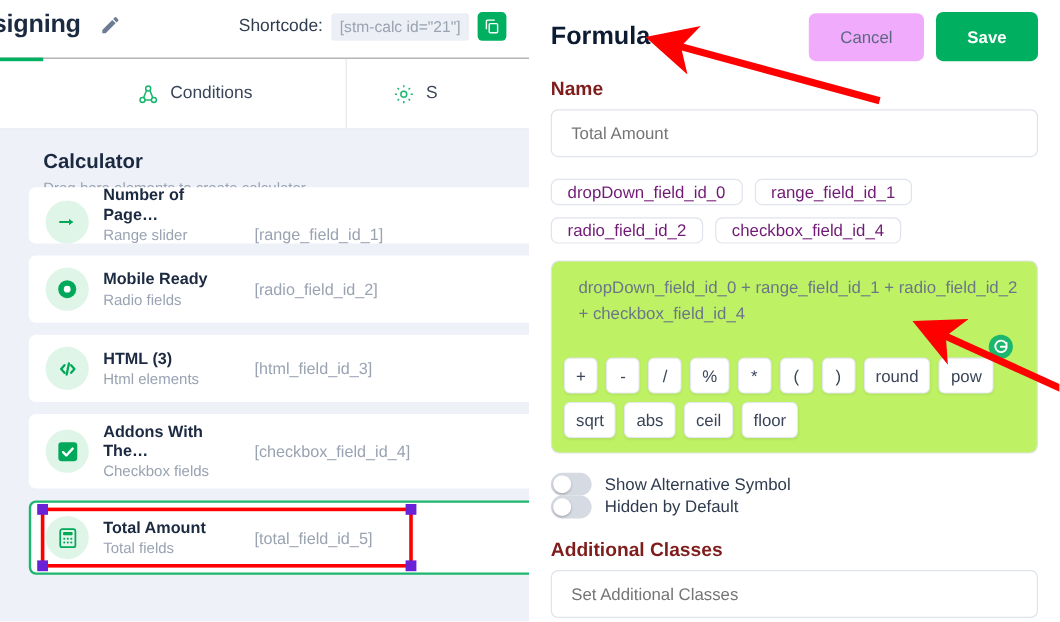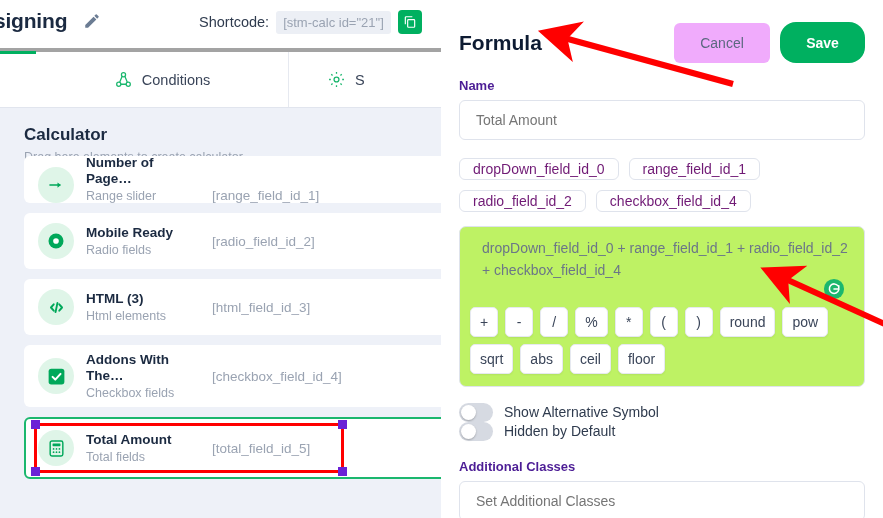--- a/index.html
+++ b/index.html
@@ -49,21 +49,21 @@
     background: #00b060; display: flex; align-items: center; justify-content: center;
     cursor: pointer;
   }
 
   
   .tabs {
     position: relative;
     height: 60px;
     background: #ffffff;
     display: flex;
-    border-top: 4px solid #a3a3a3;
+    border-top: 1px solid #a3a3a3;
     border-bottom: 1px solid #e1e5ee;
   }
   .tab-prev-indicator {
     position: absolute; left: 0; top: -1px; width: 36px; height: 3px;
     background: #00b060;
   }
   .tab {
     display: flex; align-items: center; justify-content: center;
     gap: 9px;
     font-size: 14.5px; color: #3a4559;
@@ -76,21 +76,21 @@
   .tab-icon { width: 19px; height: 19px; display: block; flex: none; }
 
   
   .calc-canvas {
     position: absolute; left: 0; top: 108px;
     width: 441px; height: 410px;
     background: #eef1f8;
     overflow: hidden;
   }
   .calc-heading {
-    padding: 17px 24px 0 24px;
+    padding: 17px 24px 0 36px;
   }
   .calc-title { font-size: 17px; font-weight: bold; color: #1b2a41; }
   .calc-sub { font-size: 12.5px; color: #9aa3b2; margin-top: 5px; }
 
   .field-list {
     position: absolute; left: 0; top: 64px; right: 0;
     padding-left: 24px;
   }
   .field-card {
     position: relative;
@@ -133,39 +133,39 @@
   .handle.tl { left: -6px; top: -6px; }
   .handle.tr { right: -6px; top: -6px; }
   .handle.bl { left: -6px; bottom: -6px; }
   .handle.br { right: -6px; bottom: -6px; }
 
   
   .right-panel {
     position: absolute; left: 441px; top: 0;
     width: 442px; height: 518px;
     background: #ffffff;
-    padding: 12px 18px;
+    padding: 0 18px;
     overflow: hidden;
   }
   .rp-header {
     display: flex; align-items: center; justify-content: space-between;
     padding-top: 10px;
   }
   .rp-title { font-size: 21px; font-weight: bold; color: #0d1b32; }
   .rp-actions { display: flex; gap: 10px; align-items: center; }
   .btn {
     border-radius: 6px; font-size: 14px; cursor: pointer;
     display: flex; align-items: center; justify-content: center;
     border: none;
     font-family: "Liberation Sans", sans-serif;
   }
   .btn-cancel { width: 96px; height: 40px; background: #f0abfc; color: #5c6880; }
-  .btn-save { width: 85px; height: 41px; background: #00b060; color: #ffffff; font-weight: bold; border-radius: 16px; }
-
-  .field-label { font-size: 13px; font-weight: bold; color: #4c1d95; margin-top: 15px; }
+  .btn-save { width: 85px; height: 41px; background: #00b060; color: #ffffff; font-weight: bold; }
+
+  .field-label { font-size: 16px; font-weight: bold; color: #7f1d1d; margin-top: 15px; }
   .text-input {
     width: 100%; height: 40px;
     border: 1px solid #dfe3ec; border-radius: 6px;
     background: #ffffff;
     padding: 0 16px;
     font-size: 14px; color: #9aa3b2;
     font-family: "Liberation Sans", sans-serif;
     margin-top: 7px;
     outline: none;
   }

